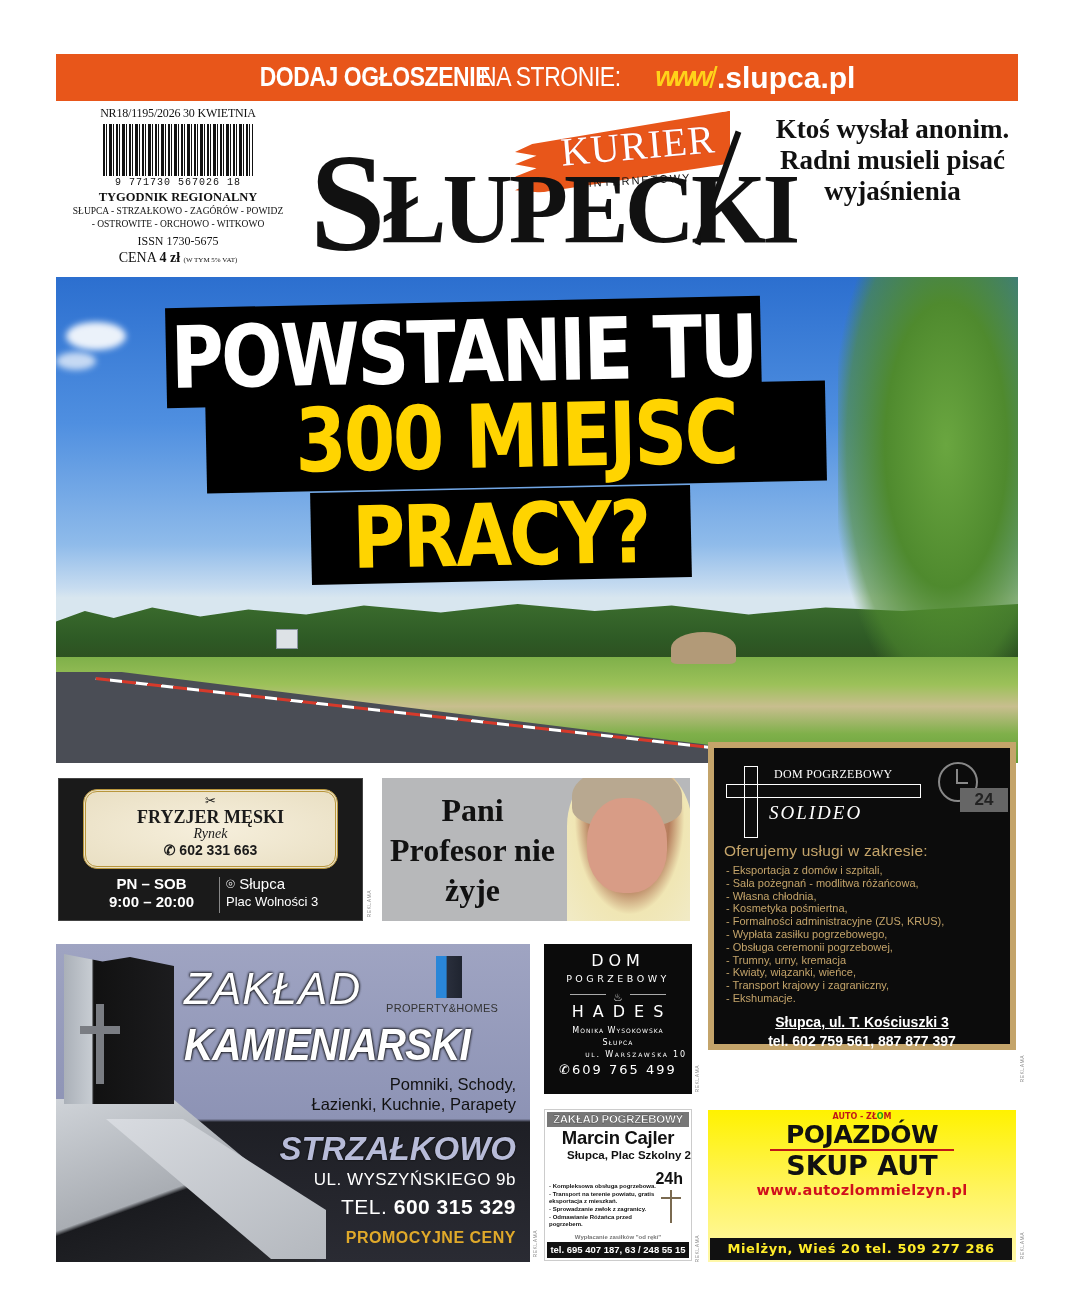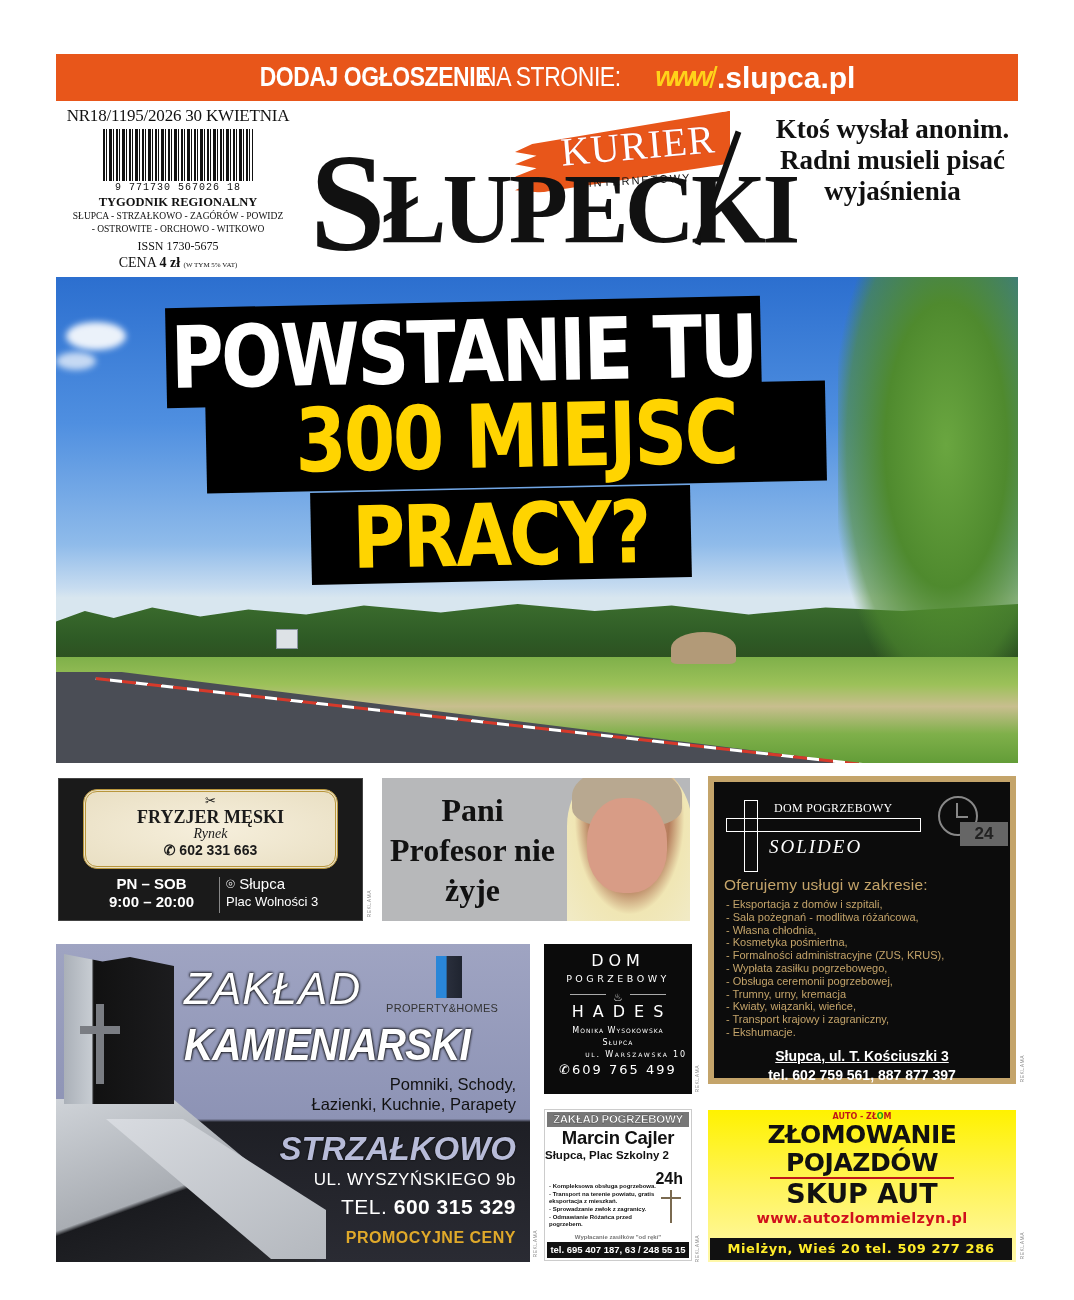--- a/index.html
+++ b/index.html
@@ -17,21 +17,21 @@
   .top-banner .b-light { font-weight: normal; transform: scaleX(0.85); display:inline-block; transform-origin: left center; margin-left: -14px; }
   .top-banner .www { color: #ffd21a; font-weight: bold; font-style: italic; font-size: 27px; margin-left: 10px; letter-spacing: -3px; }
   .top-banner .slash { color: #ffd21a; font-size: 30px; font-weight: normal; margin-right: 0px; }
   .top-banner .domain { font-weight: bold; font-size: 30px; letter-spacing: 0; }
 
   
   .masthead-left {
     position: absolute; left: 58px; top: 104px; width: 240px; height: 170px;
     font-family: "Liberation Serif", serif; color: #111; text-align: center;
   }
-  .issue-line { font-size: 17px; font-weight: normal; margin-top: 2px; letter-spacing: -0.2px; }
+  .issue-line { font-size: 12px; font-weight: normal; margin-top: 2px; letter-spacing: -0.2px; }
   .barcode {
     width: 150px; height: 52px; margin: 3px auto 0 auto; position: relative;
     background: repeating-linear-gradient(90deg, #111 0 2px, #fff 2px 3px, #111 3px 4px, #fff 4px 6px, #111 6px 9px, #fff 9px 10px, #111 10px 11px, #fff 11px 13px);
   }
   .barcode-digits { font-family: "Liberation Mono", monospace; font-size: 10px; letter-spacing: 1px; margin-top: 1px; }
   .weekly { font-size: 12.5px; font-weight: bold; margin-top: 2px; }
   .towns { font-size: 9.5px; line-height: 13px; }
   .issn { font-size: 12px; margin-top: 3px; }
   .price { font-size: 14px; margin-top: 1px; }
   .price .small { font-size: 7px; }
@@ -143,21 +143,21 @@
     font-family: "Liberation Serif", serif; font-weight: bold; font-size: 32px; line-height: 40px; color: #111;
   }
   .obit-photo {
     position: absolute; left: 185px; top: -20px; width: 125px; height: 170px;
     background: radial-gradient(ellipse at 50% 35%, #dba894 0%, #c58a72 30%, #b57d5c 45%, rgba(240,230,180,1) 62%, #f1ebc8 100%);
     border-radius: 50% 50% 0 0 / 40% 40% 0 0;
   }
   .obit-hair { position: absolute; left: 190px; top: -12px; width: 110px; height: 60px; background: #b8a890; border-radius: 50% 50% 30% 30%; }
   .obit-face { position: absolute; left: 205px; top: 20px; width: 80px; height: 95px; background: #d89c86; border-radius: 45%; }
 
-  .ad-solideo { left: 708px; top: 776px; width: 308px; height: 308px; background: #c4a46a; padding: 4px; }
+  .ad-solideo { left: 708px; top: 742px; width: 308px; height: 308px; background: #c4a46a; padding: 4px; }
   .solideo-inner { position: absolute; left: 6px; top: 6px; width: 296px; height: 296px; background: #0c0c0c; }
   .solideo-cross-v { position: absolute; left: 30px; top: 18px; width: 14px; height: 72px; border: 1.5px solid #fff; }
   .solideo-cross-h { position: absolute; left: 12px; top: 36px; width: 195px; height: 14px; border: 1.5px solid #fff; border-left: 1.5px solid #fff; }
   .solideo-dom { position: absolute; left: 60px; top: 19px; font-family: "Liberation Serif", serif; font-size: 12px; color: #fff; letter-spacing: 0.3px; }
   .solideo-name { position: absolute; left: 55px; top: 54px; font-family: "Liberation Serif", serif; font-style: italic; font-size: 19px; color: #fff; letter-spacing: 2px; }
   .solideo-clock { position: absolute; left: 224px; top: 14px; width: 40px; height: 40px; border: 2px solid #888; border-radius: 50%; }
   .solideo-clock::before { content: ""; position: absolute; left: 16px; top: 5px; width: 2px; height: 15px; background: #888; }
   .solideo-clock::after { content: ""; position: absolute; left: 16px; top: 18px; width: 12px; height: 2px; background: #888; }
   .solideo-24 { position: absolute; left: 246px; top: 40px; width: 48px; height: 24px; background: #666; color: #222; font-weight: bold; font-size: 17px; text-align: center; line-height: 24px; }
   .solideo-intro { position: absolute; left: 10px; top: 94px; color: #c4a46a; font-size: 15.5px; letter-spacing: 0.2px; }
@@ -192,21 +192,21 @@
   .hades-flame { font-size: 11px; line-height: 16px; color: #ddd; }
   .hades-name { font-size: 16px; letter-spacing: 9px; margin-top: 0px; padding-left: 8px; }
   .hades-owner { font-size: 8px; letter-spacing: 1px; margin-top: 5px; font-variant: small-caps; }
   .hades-town { font-size: 8px; letter-spacing: 1px; margin-top: 3px; font-variant: small-caps; }
   .hades-street { font-size: 8px; letter-spacing: 1.8px; margin-top: 3px; font-variant: small-caps; padding-left: 36px; }
   .hades-phone { font-size: 13px; letter-spacing: 2px; margin-top: 3px; }
 
   .ad-cajler { left: 544px; top: 1109px; width: 148px; height: 152px; background: #fff; color: #111; border: 1px solid #ccc; }
   .cajler-head { margin: 2px 2px 0 2px; background: #777; color: #fff; font-weight: bold; font-size: 11.5px; text-align: center; line-height: 15px; letter-spacing: -0.3px; -webkit-text-stroke: 0.3px #333; }
   .cajler-name { font-weight: bold; font-size: 18.5px; text-align: center; line-height: 22px; letter-spacing: -0.3px; }
-  .cajler-addr { font-weight: bold; font-size: 11.5px; text-align: left; line-height: 13px; }
+  .cajler-addr { font-weight: bold; font-size: 11.5px; text-align: right; line-height: 13px; }
   .cajler-24 { position: absolute; right: 8px; top: 60px; font-weight: bold; font-size: 16px; }
   .cajler-crucifix-v { position: absolute; right: 19px; top: 80px; width: 2px; height: 33px; background: #7a6a50; }
   .cajler-crucifix-h { position: absolute; right: 10px; top: 87px; width: 20px; height: 2px; background: #7a6a50; }
   .cajler-list { position: absolute; left: 4px; top: 73px; width: 110px; list-style: none; font-size: 6px; font-weight: bold; line-height: 7px; }
   .cajler-list li { margin-bottom: 1px; }
   .cajler-note { position: absolute; left: 0; top: 124px; width: 100%; text-align: center; font-size: 6px; font-weight: bold; color: #777; }
   .cajler-tel { position: absolute; left: 2px; bottom: 2px; right: 2px; height: 16px; background: #111; color: #fff; font-weight: bold; font-size: 9.5px; text-align: center; line-height: 16px; }
 
   .ad-zlom { left: 708px; top: 1110px; width: 308px; height: 152px; background: linear-gradient(180deg, #fff200 0%, #fff45a 50%, #fff8aa 100%); text-align: center; font-family: "DejaVu Sans", sans-serif; }
   .zlom-brand { margin-top: 2px; font-size: 8px; font-weight: bold; color: #c01818; }
@@ -380,19 +380,18 @@
     <li>- Sprowadzanie zwłok z zagranicy.</li>
     <li>- Odmawianie Różańca przed pogrzebem.</li>
   </ul>
   <div class="cajler-note">Wypłacanie zasiłków "od ręki"</div>
   <div class="cajler-tel">tel. 695 407 187, 63 / 248 55 15</div>
 </div>
 <div class="reklama" style="left:694px;top:1235px;">REKLAMA</div>
 
 <div class="ad ad-zlom">
   <div class="zlom-brand"><span>AUTO - ZŁ</span><span class="green">O</span><span>M</span></div>
-  <div class="zlom-line1">ZŁOMOWANIE</div>
   <div class="zlom-line2">POJAZDÓW</div>
   <div class="zlom-line3">SKUP AUT</div>
   <div class="zlom-url">www.autozlommielzyn.pl</div>
   <div class="zlom-bar">Mielżyn, Wieś 20 tel. 509 277 286</div>
 </div>
 <div class="reklama" style="left:1019px;top:1232px;">REKLAMA</div>
 
 </body></html>

